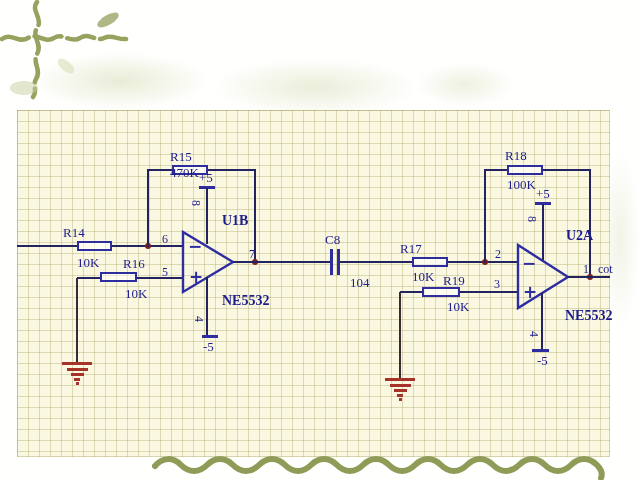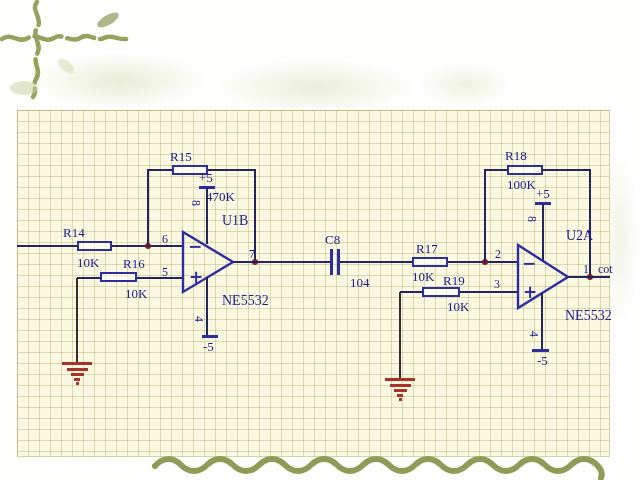--- a/index.html
+++ b/index.html
@@ -15,21 +15,21 @@
          background-color:#fbf8e2;
          background-image:linear-gradient(to right, rgba(168,163,102,.38) 1px, transparent 1px),
                           linear-gradient(to bottom, rgba(168,163,102,.38) 1px, transparent 1px);
          background-size:11px 11px;
          box-shadow: inset 0 0 0 1px rgba(160,155,95,.4);}
   .w{position:absolute;background:#23235f;}
   .res{position:absolute;border:2px solid #2d2da0;background:rgba(255,255,255,.5);box-sizing:border-box;}
   .plate{position:absolute;width:3px;background:#2d2da0;}
   .clabel{position:absolute;color:#1c1c8c;font-size:13px;white-space:nowrap;line-height:1;}
   .pin{position:absolute;color:#1c1c8c;font-size:12px;line-height:1;}
-  .big{font-size:14px;}
+  .big{font-size:14px;font-weight:bold;}
   .rot{transform:rotate(90deg);transform-origin:center;}
   .dot{position:absolute;width:6px;height:6px;border-radius:50%;background:#7d2020;}
   .sign{position:absolute;color:#2d2da0;font-weight:bold;font-size:17px;line-height:1;
         font-family:"DejaVu Sans",sans-serif;}
   .pwrbar{position:absolute;height:3px;background:#2d2da0;}
   .gbar{position:absolute;background:#a6332a;height:3px;}
   .netlabel{position:absolute;color:#1c1c8c;font-size:12px;line-height:1;}
   
   .wm{position:absolute;left:428px;top:427px;width:200px;height:36px;}
   .wm-text{position:absolute;left:37px;top:3px;font-size:21px;letter-spacing:1px;
@@ -79,21 +79,21 @@
     <div class="gbar" style="left:45px;top:252px;width:30px;"></div>
     <div class="gbar" style="left:50px;top:258px;width:21px;"></div>
     <div class="gbar" style="left:54px;top:263px;width:13px;"></div>
     <div class="gbar" style="left:57px;top:268px;width:6px;"></div>
     <div class="gbar" style="left:59px;top:272px;width:3px;"></div>
 
     <div class="w" style="left:130px;top:59px;width:2px;height:78px;"></div>
     <div class="w" style="left:130px;top:59px;width:25px;height:2px;"></div>
     <div class="clabel" style="left:153px;top:40px;">R15</div>
     <div class="res" style="left:155px;top:55px;width:36px;height:10px;"></div>
-    <div class="clabel" style="left:153px;top:80px;margin-left:36px;">470K</div>
+    <div class="clabel" style="left:153px;top:56px;">470K</div>
     <div class="w" style="left:191px;top:59px;width:48px;height:2px;"></div>
     <div class="w" style="left:237px;top:59px;width:2px;height:94px;"></div>
     <div class="dot" style="left:235px;top:149px;"></div>
 
     <div class="clabel" style="left:182px;top:61px;">+5</div>
     <div class="pwrbar" style="left:182px;top:76px;width:16px;"></div>
     <div class="w" style="left:189px;top:78px;width:2px;height:56px;"></div>
     <div class="pin rot" style="left:176px;top:87px;">8</div>
 
     <svg class="abs" style="left:164px;top:120px;" width="56" height="66" viewBox="0 0 56 66">
@@ -113,21 +113,21 @@
     <div class="clabel" style="left:186px;top:230px;">-5</div>
 
     <div class="w" style="left:216px;top:151px;width:97px;height:2px;"></div>
 
     <div class="clabel" style="left:308px;top:123px;">C8</div>
     <div class="plate" style="left:313px;top:139px;height:26px;"></div>
     <div class="plate" style="left:320px;top:139px;height:26px;"></div>
     <div class="clabel" style="left:308px;top:166px;margin-left:25px;">104</div>
     <div class="w" style="left:323px;top:151px;width:72px;height:2px;"></div>
 
-    <div class="clabel" style="left:399px;top:132px;">R17</div>
+    <div class="clabel" style="left:383px;top:132px;">R17</div>
     <div class="res" style="left:395px;top:147px;width:36px;height:10px;"></div>
     <div class="clabel" style="left:395px;top:160px;">10K</div>
     <div class="w" style="left:431px;top:151px;width:70px;height:2px;"></div>
     <div class="dot" style="left:465px;top:149px;"></div>
 
     <div class="w" style="left:383px;top:181px;width:23px;height:2px;"></div>
     <div class="clabel" style="left:426px;top:164px;">R19</div>
     <div class="res" style="left:405px;top:177px;width:38px;height:10px;"></div>
     <div class="clabel" style="left:430px;top:190px;">10K</div>
     <div class="w" style="left:443px;top:181px;width:58px;height:2px;"></div>

